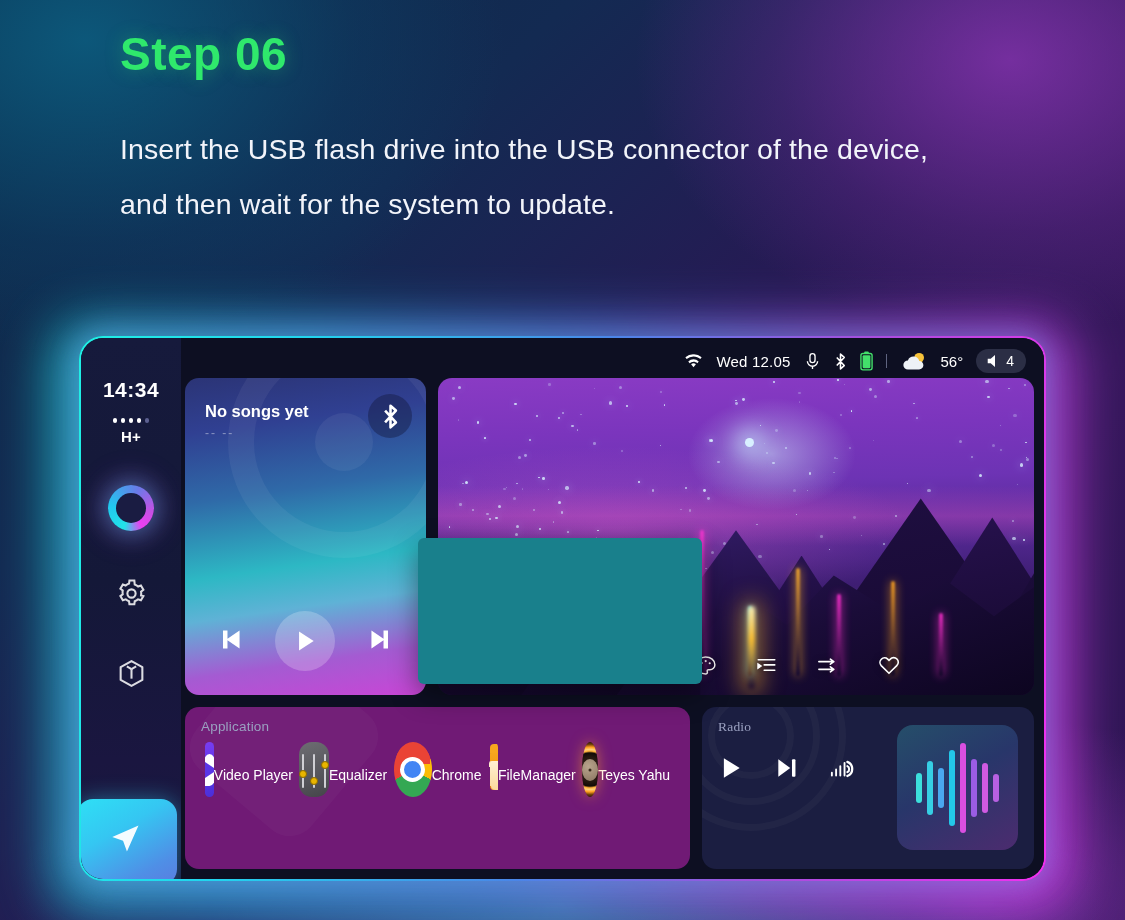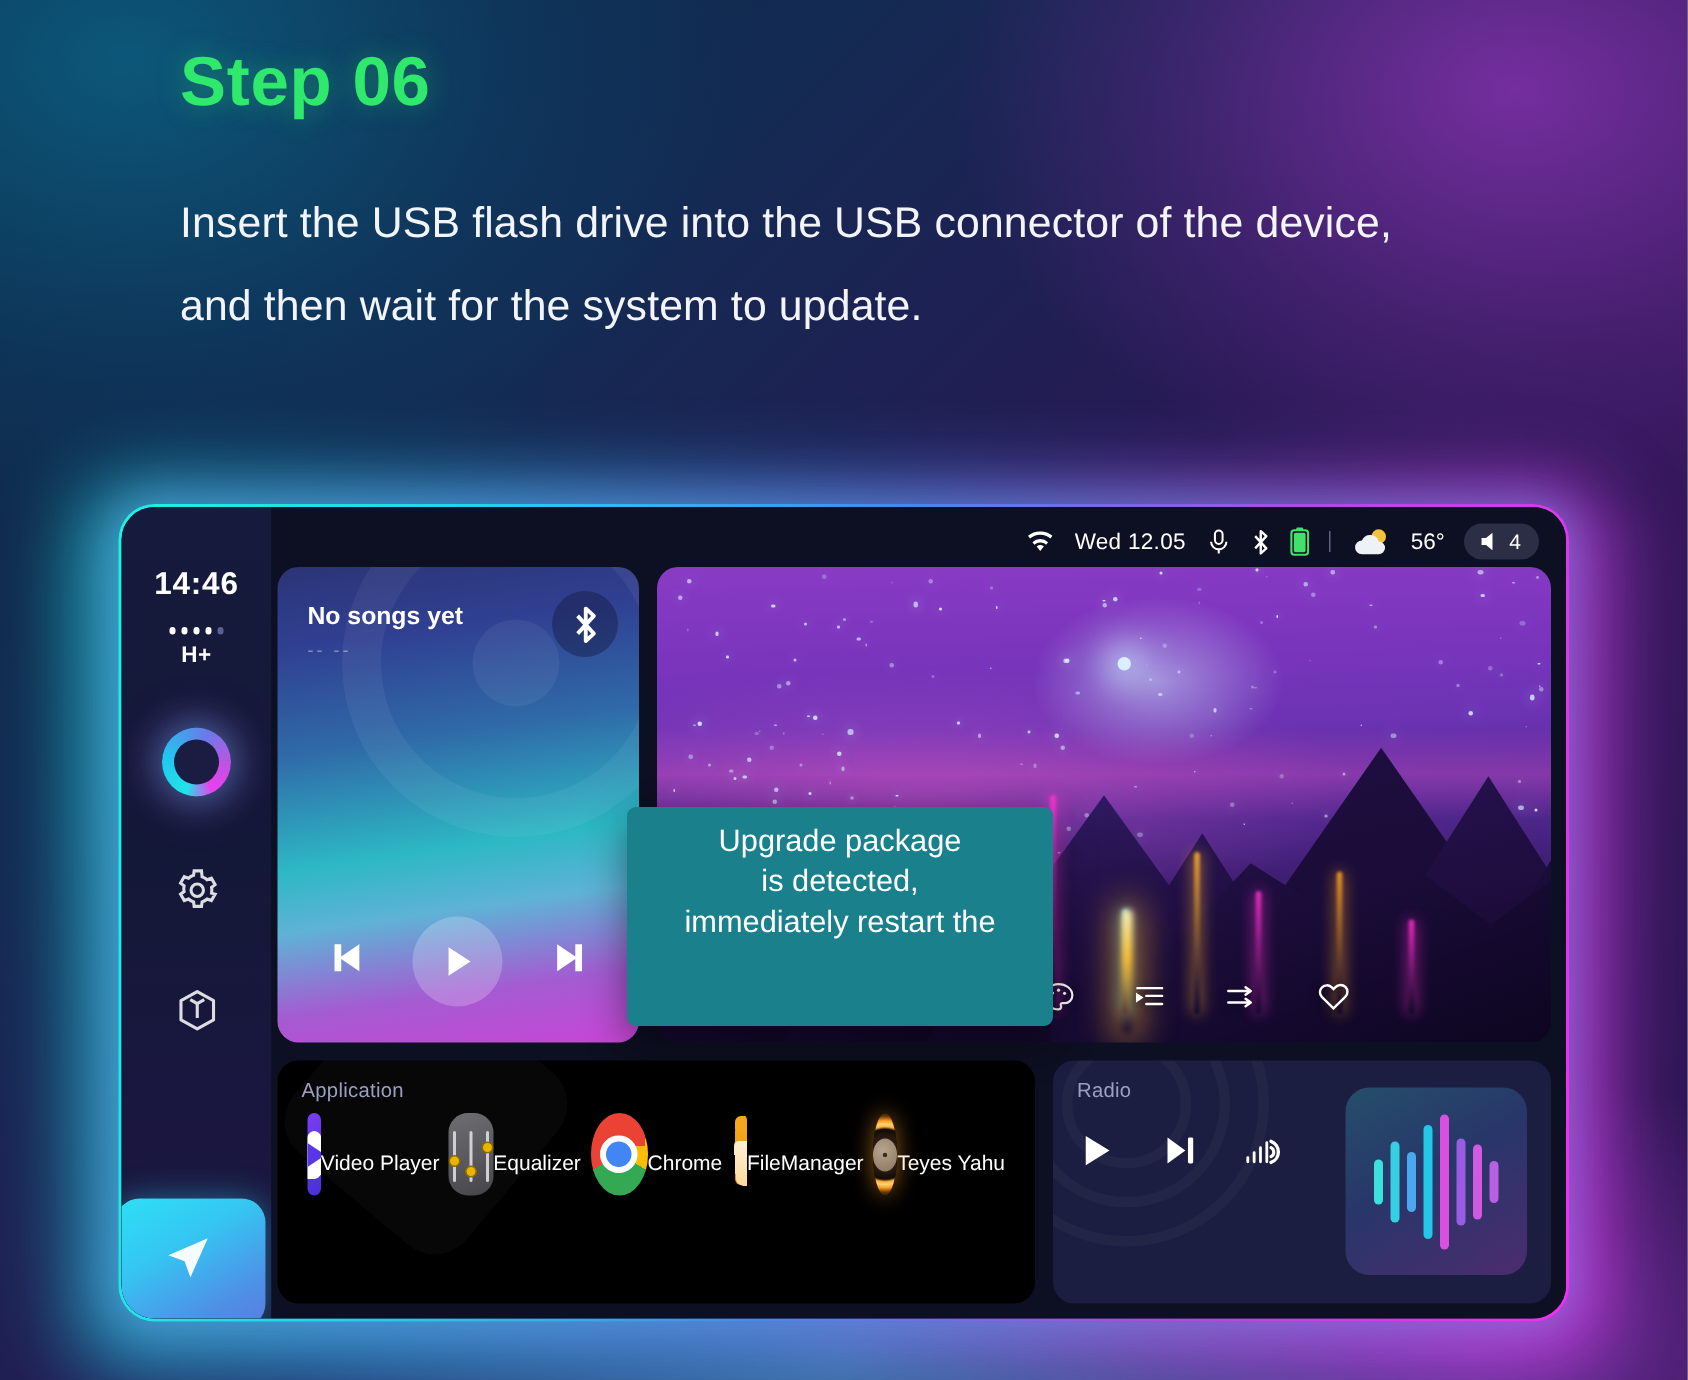--- a/index.html
+++ b/index.html
@@ -241,21 +241,21 @@
   }
   .vc-controls svg { filter: drop-shadow(0 1px 3px rgba(0,0,0,0.55)); }
 
   
   #bottom-row { display: flex; gap: 12px; height: 162px; margin-top: 12px; }
 
   #app-card {
     position: relative;
     flex: 1;
     border-radius: 14px;
-    background: #000000;
+    background: #701a75;
     overflow: hidden;
     padding: 12px 16px 0 16px;
   }
   #app-card::before {
     content: ""; position: absolute; left: 24px; top: -40px;
     width: 150px; height: 150px; border-radius: 28px;
     background: rgba(255,255,255,0.028); transform: rotate(40deg);
   }
   .card-label {
     position: relative;
@@ -293,20 +293,21 @@
   .ic-teyes .hub::after { content:""; position:absolute; left:50%; top:50%; transform:translate(-50%,-50%); width:3px; height:3px; border-radius:50%; background:#3a2c1e; }
 
   
   #radio-card {
     position: relative;
     width: 332px; flex: none;
     border-radius: 14px;
     background: #1b1e41;
     overflow: hidden;
     padding: 12px 16px 0 16px;
+    font-family: Liberation Serif, serif;
   }
   .radio-rings { position:absolute; left:-46px; top:-66px; width:190px; height:190px; }
   .radio-rings i { position:absolute; border-radius:50%; border:7px solid rgba(255,255,255,0.030); }
   .rc-freq {
     position: relative;
     margin-top: 7px;
     font-size: 24px; font-weight: 400; color: #ffffff; letter-spacing: 0.4px;
   }
   .rc-controls {
     position: relative;
@@ -367,21 +368,21 @@
 
   <div class="step-title">Step 06</div>
   <div class="step-desc">Insert the USB flash drive into the USB connector of the device, and then wait for the system to update.</div>
 
   <div id="device-wrap">
     <div id="device-glow"></div>
     <div id="device-frame">
       <div id="device-screen">
 
         <div id="sidebar">
-          <div class="sb-time">14:46</div>
+          <div class="sb-time">14:34</div>
 
           <div class="sb-signal">
             <i class="sb-dot"></i>
             <i class="sb-dot"></i>
             <i class="sb-dot"></i>
             <i class="sb-dot"></i>
             <i class="sb-dot dim"></i>
           </div>
           <div class="sb-net">H+</div>
 
@@ -793,23 +794,20 @@
                 <i class="bar" style="height:90px;background:#d94fe0;"></i>
                 <i class="bar" style="height:58px;background:#9a5ce4;"></i>
                 <i class="bar" style="height:50px;background:#d05ae2;"></i>
                 <i class="bar" style="height:28px;background:#b860e2;"></i>
               </div>
             </div>
           </div>
         </div>
 
         <div id="dialog">
-          <div id="dialog-msg">Upgrade package
-is detected,
-immediately restart the</div>
           <div id="dialog-buttons">
           </div>
         </div>
 
       </div>
     </div>
   </div>
 </div>
 
 </body></html>

